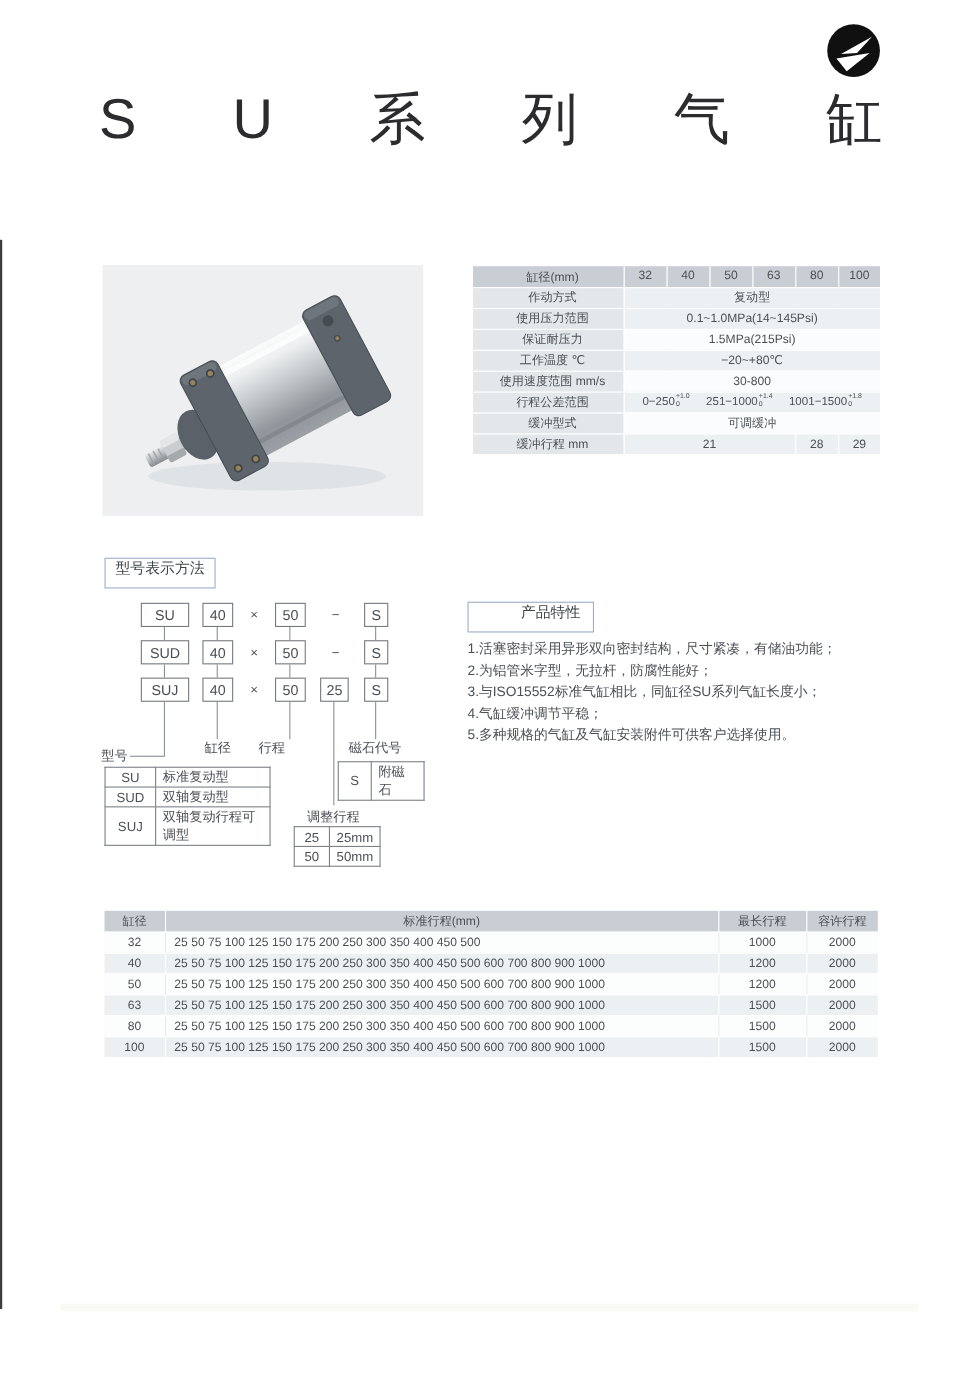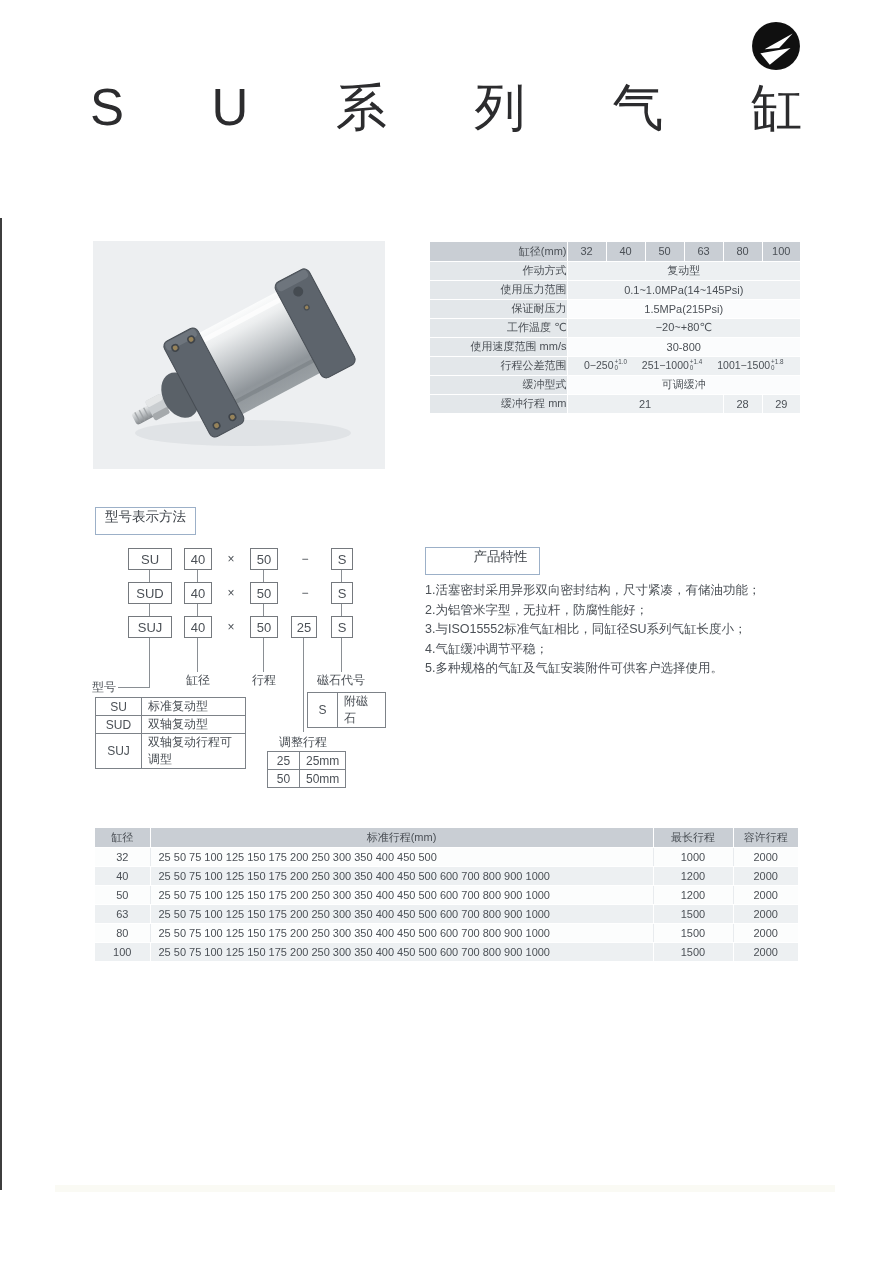--- a/index.html
+++ b/index.html
@@ -19,21 +19,21 @@
   .bottom-strip{position:absolute;left:55px;top:1185px;width:780px;height:7px;background:#fafaf4;}
   
   .product-image{position:absolute;left:93px;top:241px;width:292px;height:228px;}
   
   table.spec{
     position:absolute;left:430px;top:242px;width:370px;
     border-collapse:collapse;table-layout:fixed;font-size:11px;color:#4b5056;
   }
   table.spec tr{height:19px;}
   table.spec td{border-bottom:1px solid #ffffff;vertical-align:middle;text-align:center;padding:0;}
-  table.spec td.lab{background:#e3e7ea;text-align:right;padding-left:8px;}
+  table.spec td.lab{background:#e3e7ea;text-align:center;padding-left:8px;}
   table.spec td.hd{background:#c9ced4;}
   table.spec td.div{border-left:1px solid #ffffff;}
   table.spec td.divf{border-left:1px solid #e4e7e9;}
   table.spec tr.alt-a td.val{background:#edf0f2;}
   table.spec tr.alt-b td.val{background:#fbfcfd;}
   .tolcell{font-size:10.5px;margin-top:41px;}
   .tolgrp{white-space:nowrap;margin:0 6px;}
   .tolstack{display:inline-flex;flex-direction:column;vertical-align:middle;font-size:6.3px;line-height:6.4px;margin-left:1px;position:relative;top:-1px;text-align:left;}
   
   .section-box{
@@ -264,21 +264,21 @@
   <div class="vline" style="left:341px;top:604px;height:12px;"></div>
   <div class="vline" style="left:149px;top:638px;height:50px;"></div>
   <div class="vline" style="left:197px;top:638px;height:34px;"></div>
   <div class="vline" style="left:263px;top:638px;height:34px;"></div>
   <div class="vline" style="left:303px;top:638px;height:94px;"></div>
   <div class="vline" style="left:341px;top:638px;height:34px;"></div>
   <div class="hline" style="left:118px;top:687px;width:31px;"></div>
 
   <div class="dlabel" style="left:92px;top:679px;">型号</div>
   <div class="dlabel" style="left:186px;top:672px;">缸径</div>
-  <div class="dlabel" style="left:252px;top:672px;font-family:Liberation Serif, serif;">行程</div>
+  <div class="dlabel" style="left:235px;top:672px;font-family:Liberation Serif, serif;">行程</div>
   <div class="dlabel" style="left:317px;top:672px;">磁石代号</div>
   <div class="dlabel" style="left:279px;top:734px;">调整行程</div>
 
   <table class="legend model-legend">
     <tbody>
         <tr>
       <td class="code">SU</td>
       <td class="desc">标准复动型</td>
     </tr>
     <tr>

